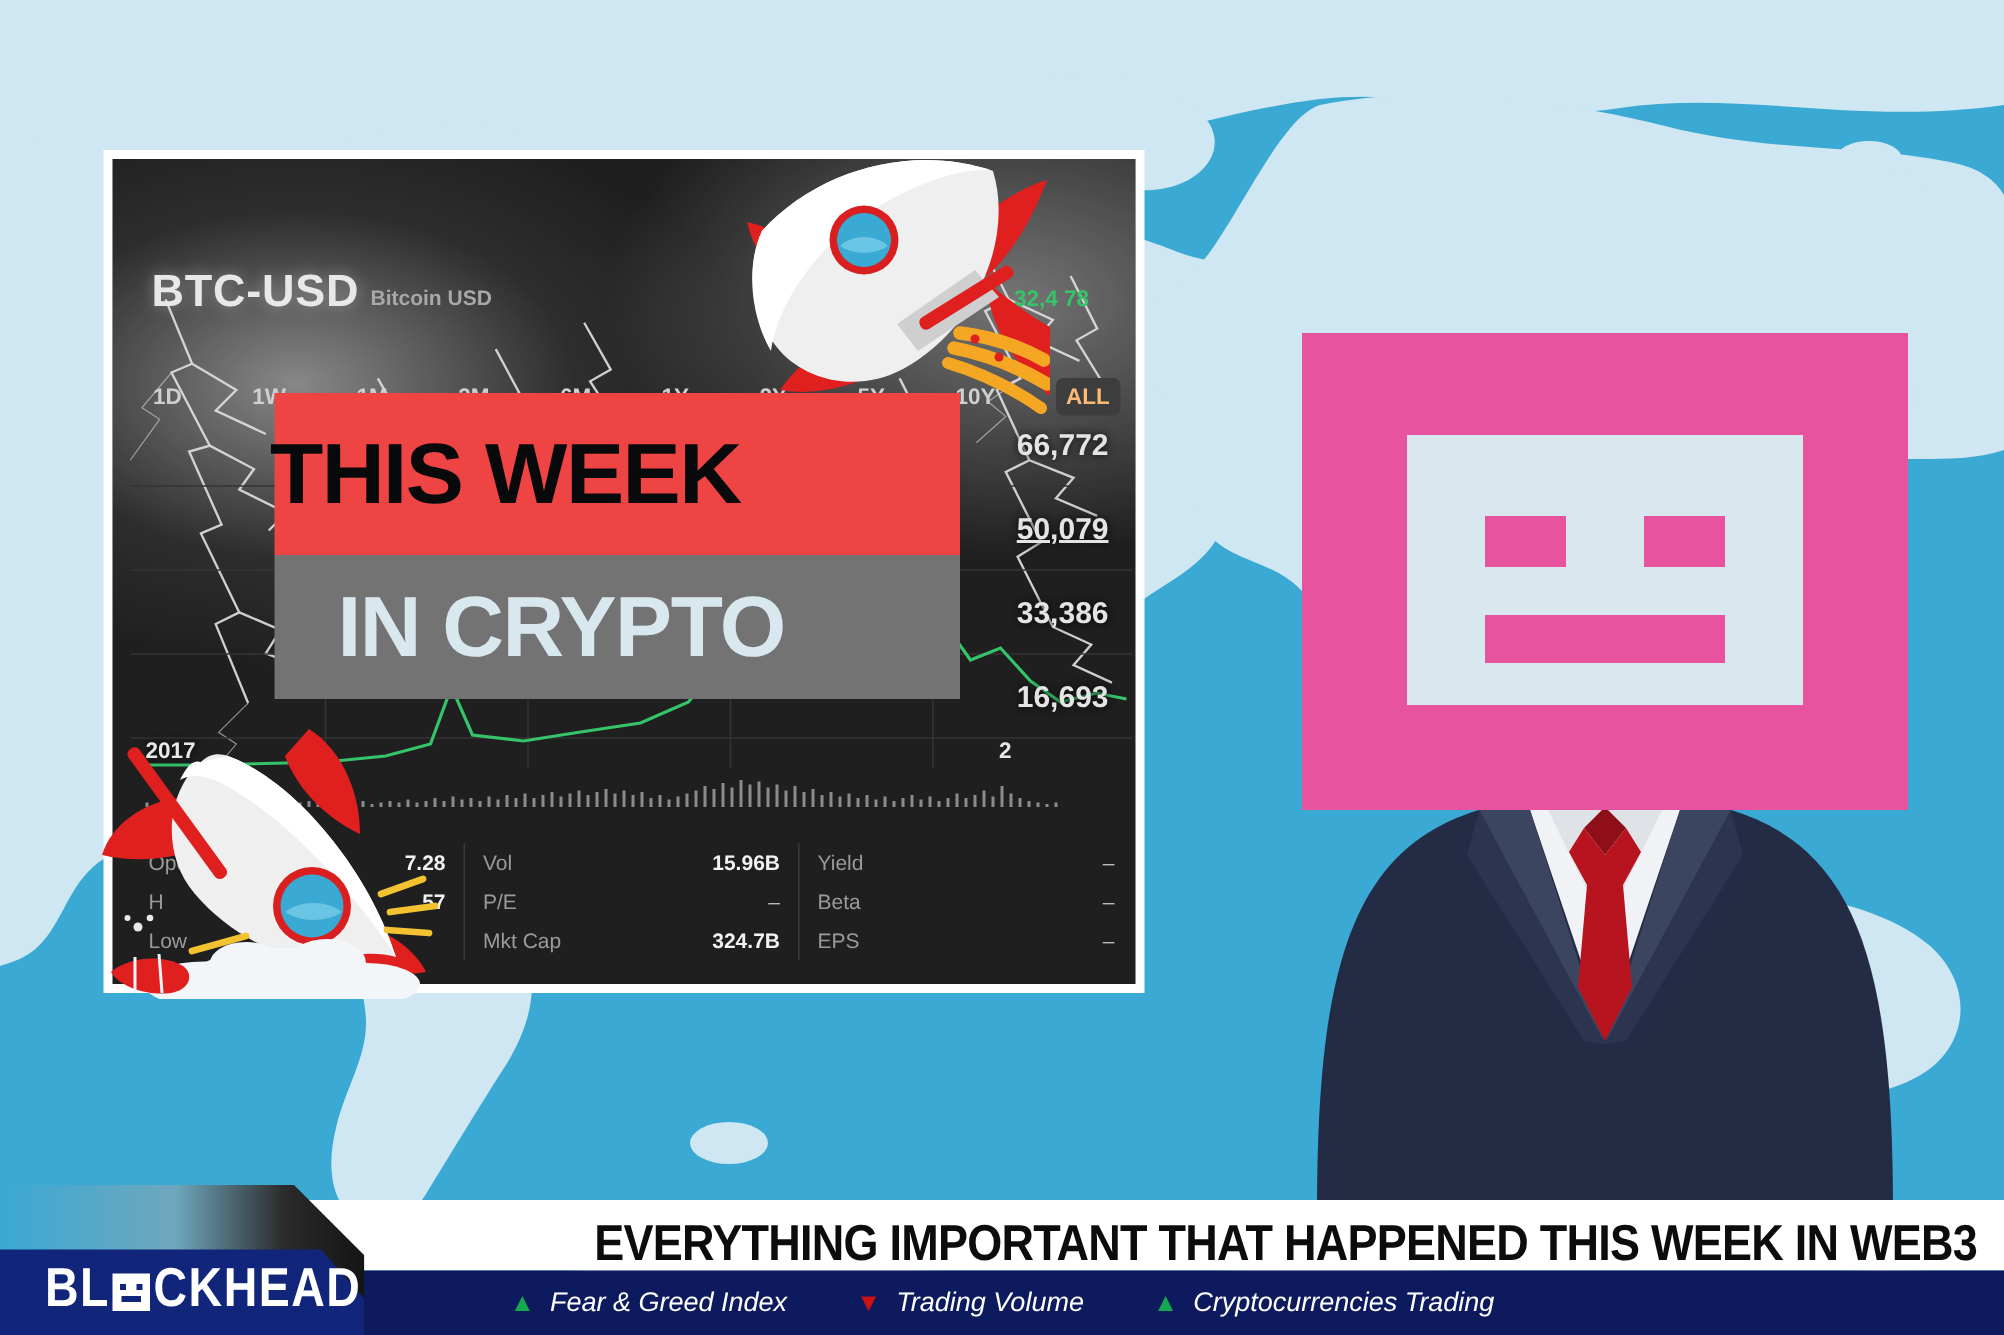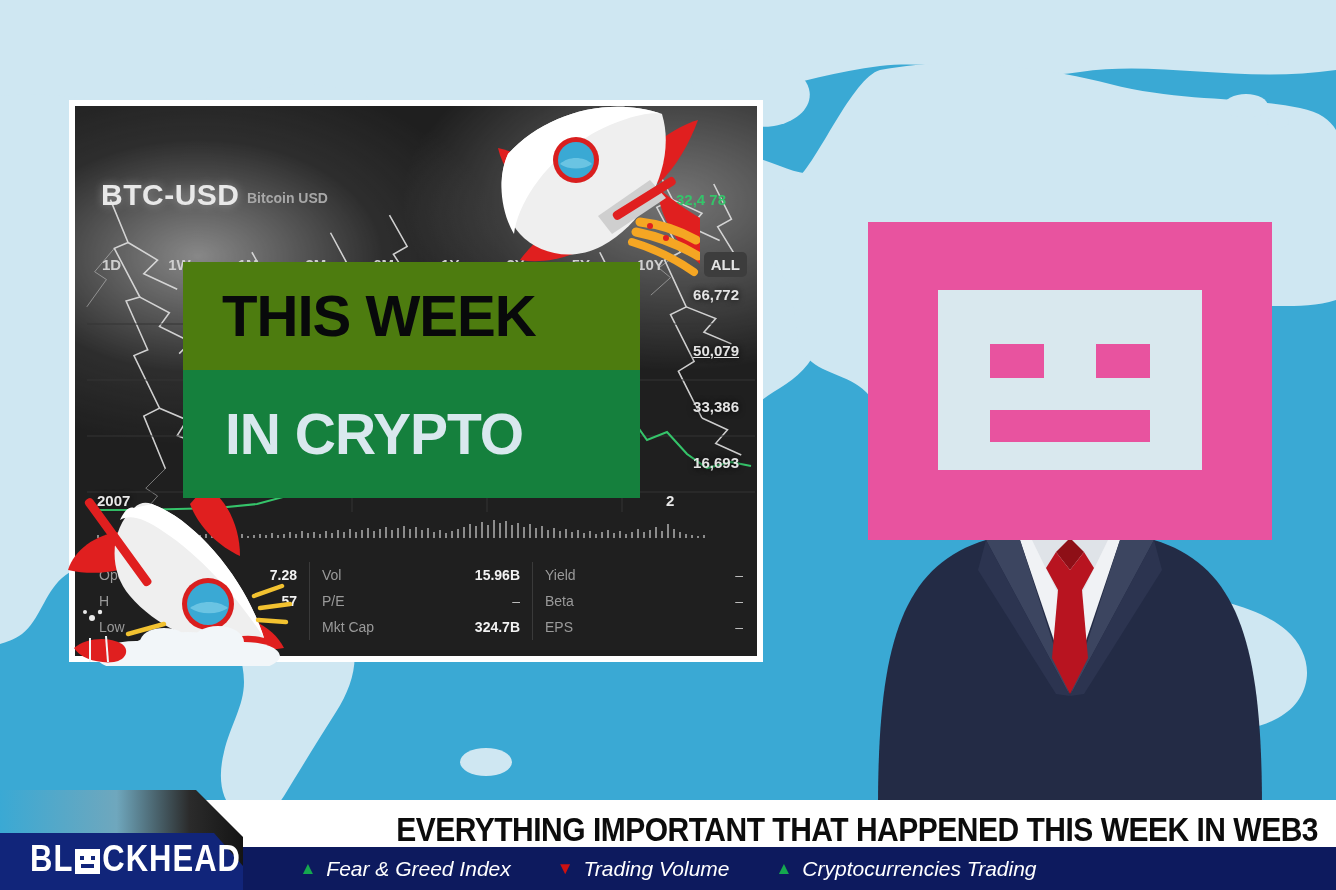--- a/index.html
+++ b/index.html
@@ -40,30 +40,30 @@
 
   #ranges {
     position:absolute; left:12px; top:146px; width:668px;
     display:flex; justify-content:space-between; align-items:center;
     padding:0 8px;
   }
   #ranges .rng {
     color:#cfcfcf; font-size:15px; font-weight:bold;
     padding:4px 7px; border-radius:5px; white-space:nowrap;
   }
-  #ranges .rng.active { background:#3d3d3d; color:#e5e5e5; }
+  #ranges .rng.active { background:#3d3d3d; color:#fdba74; }
 
   #plot {
     position:absolute; left:12px; top:176px;
     width:668px; height:230px;
   }
   #ylabels { position:absolute; right:8px; top:176px; width:92px; height:240px; }
   #ylabels div {
     position:absolute; right:10px;
-    color:#e4e4e4; font-size:15px; font-weight:bold;
+    color:#e4e4e4; font-size:20px; font-weight:bold;
     text-shadow:0 0 6px rgba(0,0,0,.9);
   }
   #xlabel-left {
     position:absolute; left:22px; top:386px;
     color:#e8e8e8; font-size:15px; font-weight:bold;
     text-shadow:0 0 6px rgba(0,0,0,.9);
   }
   #xlabel-right {
     position:absolute; left:591px; top:386px;
     color:#e8e8e8; font-size:15px; font-weight:bold;
@@ -92,30 +92,30 @@
   #stats .v { color:#f2f2f2; font-size:14px; font-weight:bold; }
   #stats .v.dash { font-weight:normal; color:#bbb; }
 
   
   #title-card {
     position:absolute; left:183px; top:262px;
     width:457px; height:238px;
     z-index:30;
   }
   #title-top {
-    background:#4d7c0f; height:108px;
-    display:flex; align-items:center; padding-left:42px;
+    background:#ef4444; height:108px;
+    display:flex; align-items:center; 
   }
   #title-top span {
     color:#08090b; font-size:57px; font-weight:bold;
     letter-spacing:-1px; font-family:"Liberation Sans", sans-serif;
     transform:scaleX(1.02);
   }
   #title-bot {
-    background:#15803d; height:128px;
+    background:#737373; height:96px;
     display:flex; align-items:center; padding-left:42px;
   }
   #title-bot span {
     color:#d9e8ee; font-size:57px; font-weight:bold;
     letter-spacing:-1px;
   }
 
   
   #rocket-up { position:absolute; left:490px; top:98px; width:210px; height:185px; z-index:20; }
   #rocket-crash { position:absolute; left:68px; top:470px; width:250px; height:196px; z-index:20; }
@@ -137,21 +137,21 @@
   }
   #ticker-bar {
     position:absolute; left:0; bottom:0; width:1336px; height:43px;
     background:#0d1a5e;
     display:flex; align-items:center; justify-content:center; gap:46px;
   }
   .tick { display:flex; align-items:center; gap:10px; }
   .tick .arrow { font-size:17px; line-height:1; }
   .tick .arrow.up { color:#15a84f; }
   .tick .arrow.down { color:#cc1111; }
-  .tick .lbl { color:#ffffff; font-size:21px; font-style:italic; white-space:nowrap; }
+  .tick .lbl { color:#ffffff; font-size:18px; font-style:italic; white-space:nowrap; }
 
   
   #logo-block {
     position:absolute; left:0; bottom:0; width:243px; height:100px;
     overflow:hidden; z-index:40;
   }
   #logo-wordmark {
     position:absolute; left:30px; bottom:13px;
     display:flex; align-items:center; gap:0px; z-index:3;
   }
@@ -316,21 +316,21 @@
       </svg>
 
       <div id="ylabels">
         <div style="top:4px;">66,772</div>
         <div style="top:60px;text-decoration:underline;">50,079</div>
         <div style="top:116px;">33,386</div>
         <div style="top:172px;">16,693</div>
       </div>
 
       <div id="pricetag">32,4 78</div>
-      <div id="xlabel-left">2007</div>
+      <div id="xlabel-left">2017</div>
       <div id="xlabel-right">2</div>
 
       <svg id="volume" viewBox="0 0 668 24" preserveAspectRatio="none">
         <g fill="#8b8b8b">
           <rect x="10" y="21" width="2" height="3"></rect>
             <rect x="16" y="22" width="2" height="2"></rect>
           <rect x="22" y="21" width="2" height="3"></rect>
             <rect x="28" y="22" width="2" height="2"></rect>
           <rect x="34" y="22" width="2" height="2"></rect>
             <rect x="40" y="21" width="2" height="3"></rect>

